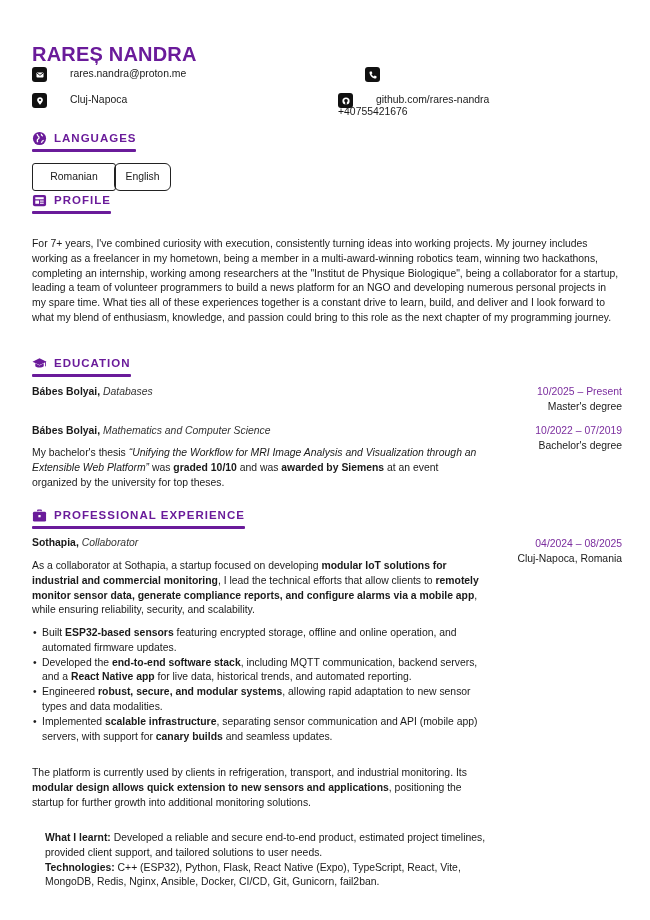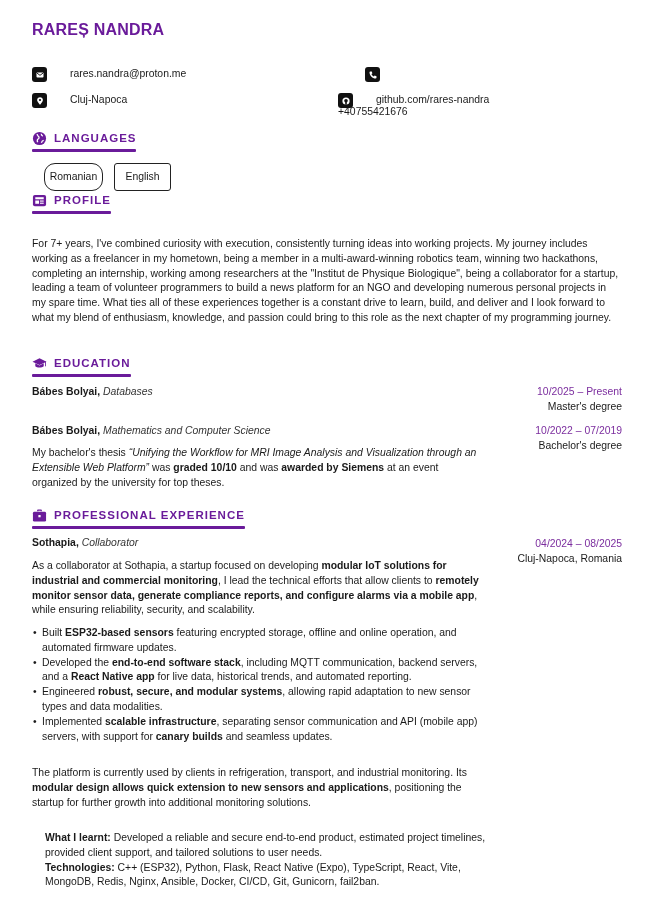--- a/index.html
+++ b/index.html
@@ -8,22 +8,22 @@
       font-family: "Liberation Sans", sans-serif;
       color: #1a1a1a;
       font-size: 10.4px;
       line-height: 14.8px;
       position: relative;
       overflow: hidden;
     }
     .page { position: absolute; left: 32px; top: 0; width: 590px; }
 
     .name {
-      position: absolute; top: 16px; left: 0;
-      font-size: 16px; line-height: 28px; font-weight: bold;
+      position: absolute; top: 40px; left: 0;
+      font-size: 20px; line-height: 28px; font-weight: bold;
       color: #6a1b9a; letter-spacing: 0.2px;
     }
 
     .contact { position: absolute; display: flex; align-items: center; gap: 23px; font-size: 10.4px; }
     .ci {
       width: 15px; height: 15px; border-radius: 3px; background: #111;
       display: inline-flex; align-items: center; justify-content: center;
     }
     .ci svg { width: 10px; height: 10px; }
 
@@ -104,22 +104,22 @@
   <div class="section-head" style="top:131px;">
     <div class="row">
       <svg viewBox="0 0 16 16">
           <circle cx="8" cy="8" r="7"></circle>
           <path d="M5 3.5 C6.5 4 6 5.5 7 6 C8 6.5 7.5 8 6.5 8.5 C5.5 9 5.5 10.5 6 12 M10 3 C9.5 4.5 10.5 5 11.5 5.5 M12.5 10 C11 10 10.5 11 10 12.5" stroke="#fff" stroke-width="1.4" fill="none"></path>
         </svg>
       <span class="title">LANGUAGES</span>
     </div>
     <div class="bar"></div>
   </div>
-  <div class="chip" style="left:12px; width:59px;border-radius:11px;">Romanian</div>
-  <div class="chip" style="left:82px; width:57px;">English</div>
+  <div class="chip" style="left:0; width:84px;">Romanian</div>
+  <div class="chip" style="left:82px; width:57px;border-radius:6px;">English</div>
 
   <div class="section-head" style="top:193px;">
     <div class="row">
       <svg viewBox="0 0 16 16">
           <rect x="1" y="2" width="14" height="12" rx="2"></rect>
           <rect x="3.5" y="4.5" width="9" height="2.2" fill="#fff"></rect>
           <rect x="3.5" y="8" width="4" height="3.5" fill="#fff"></rect>
           <rect x="8.5" y="8" width="4" height="1.2" fill="#fff"></rect>
           <rect x="8.5" y="10.3" width="4" height="1.2" fill="#fff"></rect>
         </svg>

